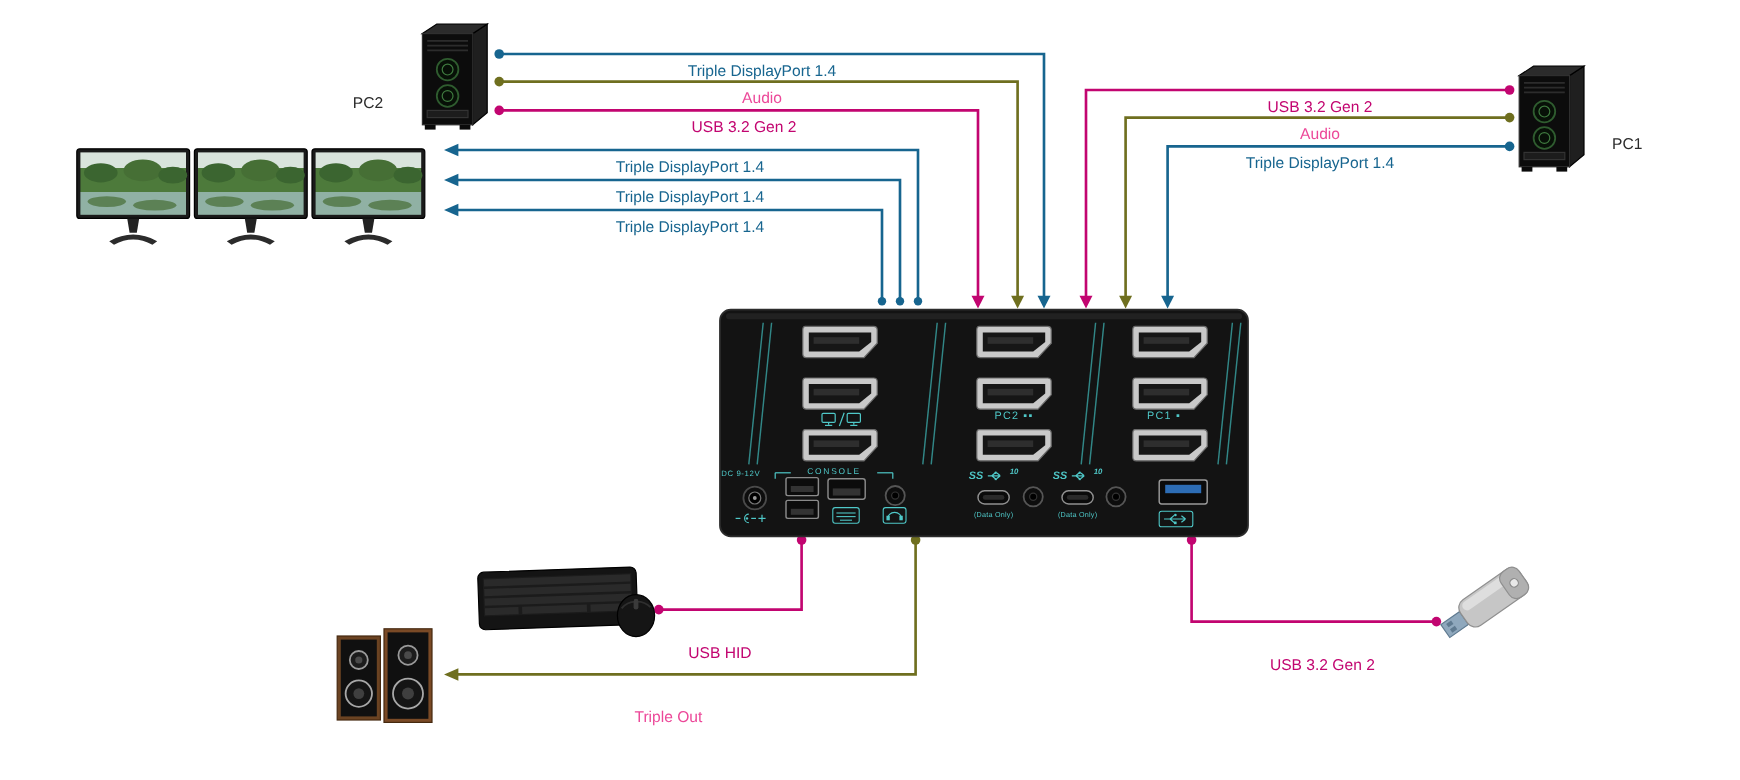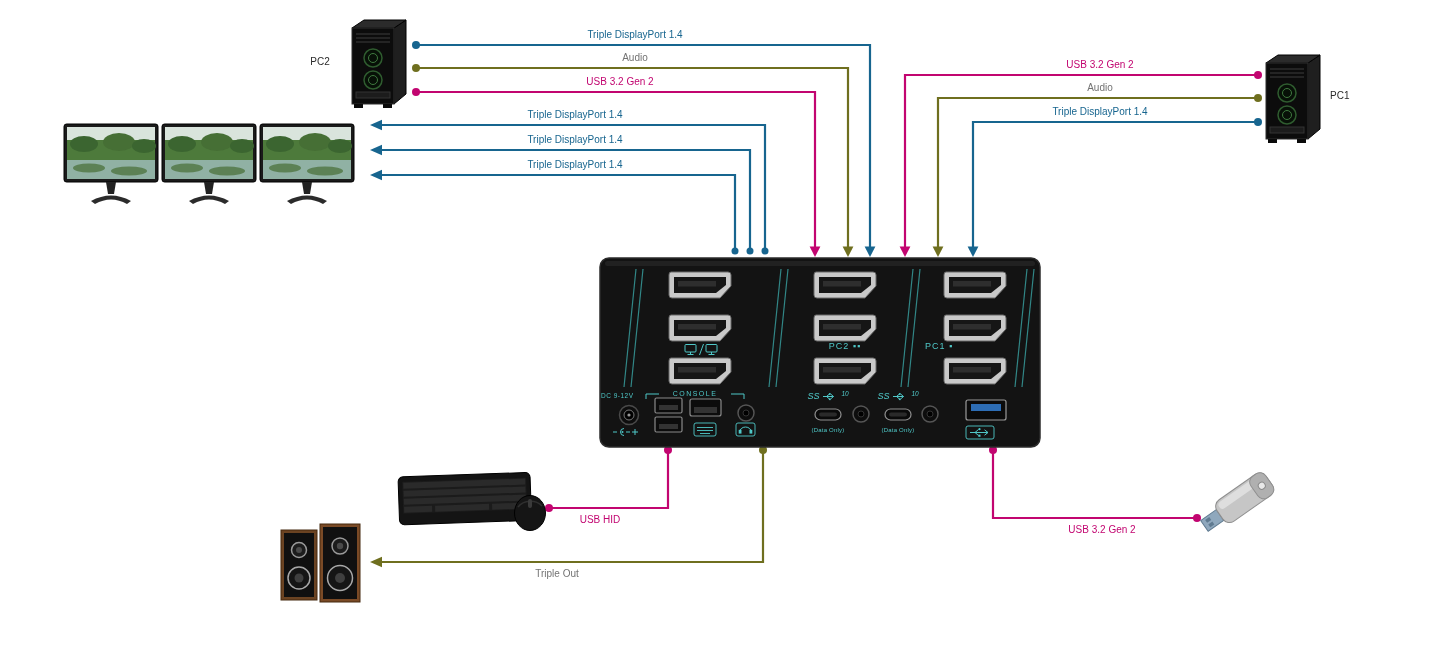--- a/index.html
+++ b/index.html
@@ -1,34 +1,34 @@
 <!DOCTYPE html>
 <html><head>
 <meta charset="utf-8">
 <style>
   html,body { margin:0; padding:0; background:#fff; }
   .canvas {
     position:relative; width:1450px; height:650px; background:#ffffff;
     font-family:"Liberation Sans", sans-serif; overflow:hidden;
   }
   .canvas svg.base { position:absolute; left:0; top:0; }
-  .lbl { position:absolute; font-size:10px; line-height:15px; text-align:center; white-space:nowrap; }
-  .lbl.right { text-align:center; }
-  .lbl.left  { text-align:left; }
+  .lbl { position:absolute; font-size:13px; line-height:15px; text-align:center; white-space:nowrap;margin-top:24px; }
+  .lbl.right { text-align:left; }
+  .lbl.left  { text-align:center; }
   .blue    { color:#17658f; }
-  .olive   { color:#737373; }
+  .olive   { color:#ec4899; }
   .magenta { color:#c20570;text-align:center; }
   .dark    { color:#2a2a2a; }
   .devlbl  { position:absolute; color:#4fc8c8; white-space:nowrap; }
   .dc      { font-size:6.5px; letter-spacing:.5px; }
   .console { font-size:7px; letter-spacing:1.5px; text-align:center; }
   .group   { font-size:9px; font-weight:normal; letter-spacing:1px; text-align:center; }
   .dataonly{ font-size:6px; text-align:center; letter-spacing:.2px; }
   .ss { display:flex; align-items:center; justify-content:center; gap:4px;
-        color:#4fc8c8; font-style:italic; font-weight:normal; font-size:9px; }
+        color:#4fc8c8; font-style:italic; font-weight:bold; font-size:9px; }
   .ss-num { font-size:6.5px; margin-top:-6px; font-style:italic; }
 </style>
 </head>
 <body>
 
 <div class="canvas">
 
 <svg class="base" width="1450" height="650" viewBox="0 0 1450 650">
   <defs>
 
@@ -320,21 +320,21 @@
 <div class="lbl blue" style="left:475px;top:132px;width:200px">Triple DisplayPort 1.4</div>
 <div class="lbl blue" style="left:475px;top:157px;width:200px">Triple DisplayPort 1.4</div>
 
 <div class="lbl magenta" style="left:540px;top:512px;width:120px">USB HID</div>
 <div class="lbl olive" style="left:482px;top:566px;width:150px">Triple Out</div>
 <div class="lbl magenta" style="left:1022px;top:522px;width:160px">USB 3.2 Gen 2</div>
 
 <div class="devlbl dc" style="left:601px;top:392px">DC 9-12V</div>
 <div class="devlbl console" style="left:659px;top:390px;width:72px">CONSOLE</div>
 <div class="devlbl group" style="left:813px;top:341px;width:64px">PC2 ▪▪</div>
-<div class="devlbl group" style="left:907px;top:341px;width:64px">PC1 ▪</div>
+<div class="devlbl group" style="left:938px;top:341px;width:64px">PC1 ▪</div>
 
 <div class="ss" style="position:absolute;left:806px;top:391px;width:44px">
   <span>SS</span>
   <svg width="14" height="9" viewBox="0 0 14 9">
     <path d="M0,4.5 H10.5 M10.5,4.5 L7.8,2.2 M10.5,4.5 L7.8,6.8 M3.5,4.5 L6.2,2.2 M3.5,4.5 L6.2,6.8" stroke="#4fc8c8" stroke-width="1" fill="none"></path>
     <circle cx="6.8" cy="1.9" r="1" fill="#4fc8c8"></circle>
     <rect x="5.9" y="6.3" width="1.8" height="1.8" fill="#4fc8c8"></rect>
   </svg>
   <span class="ss-num">10</span>
 </div>

